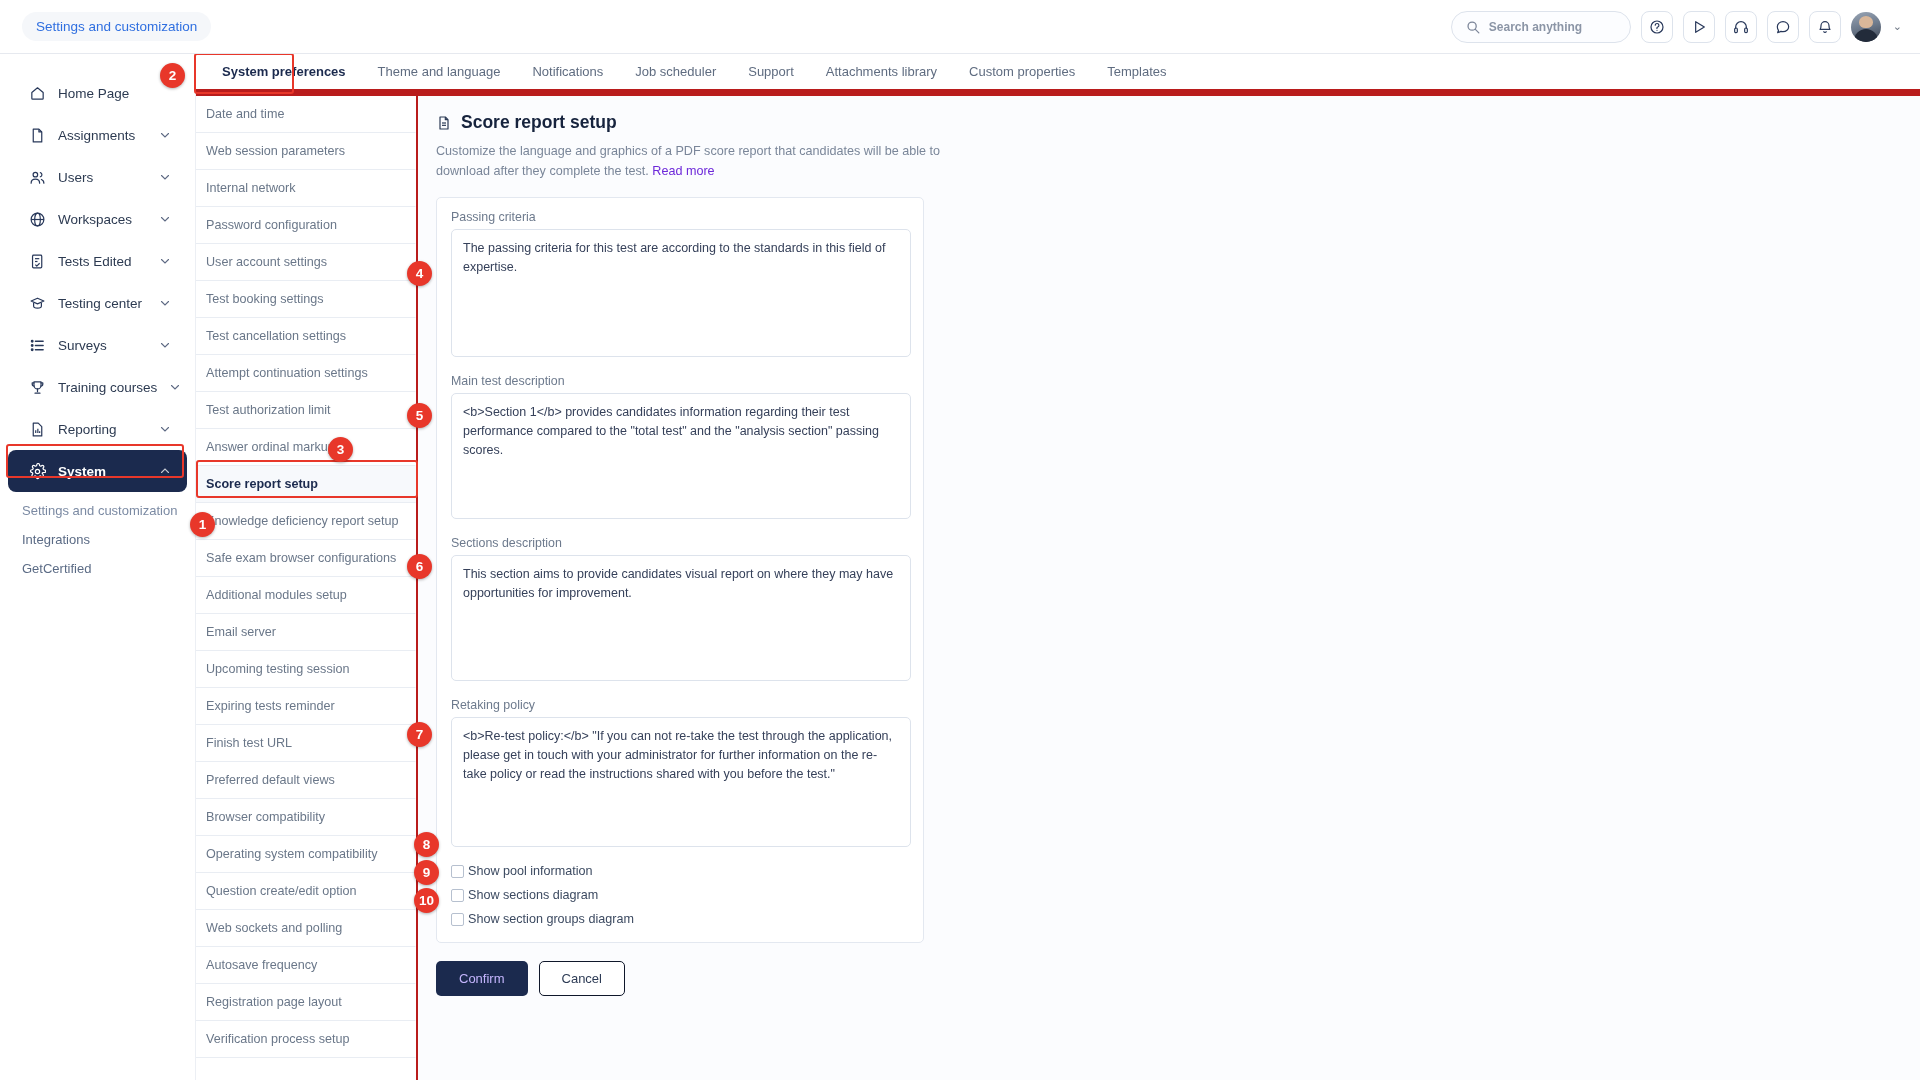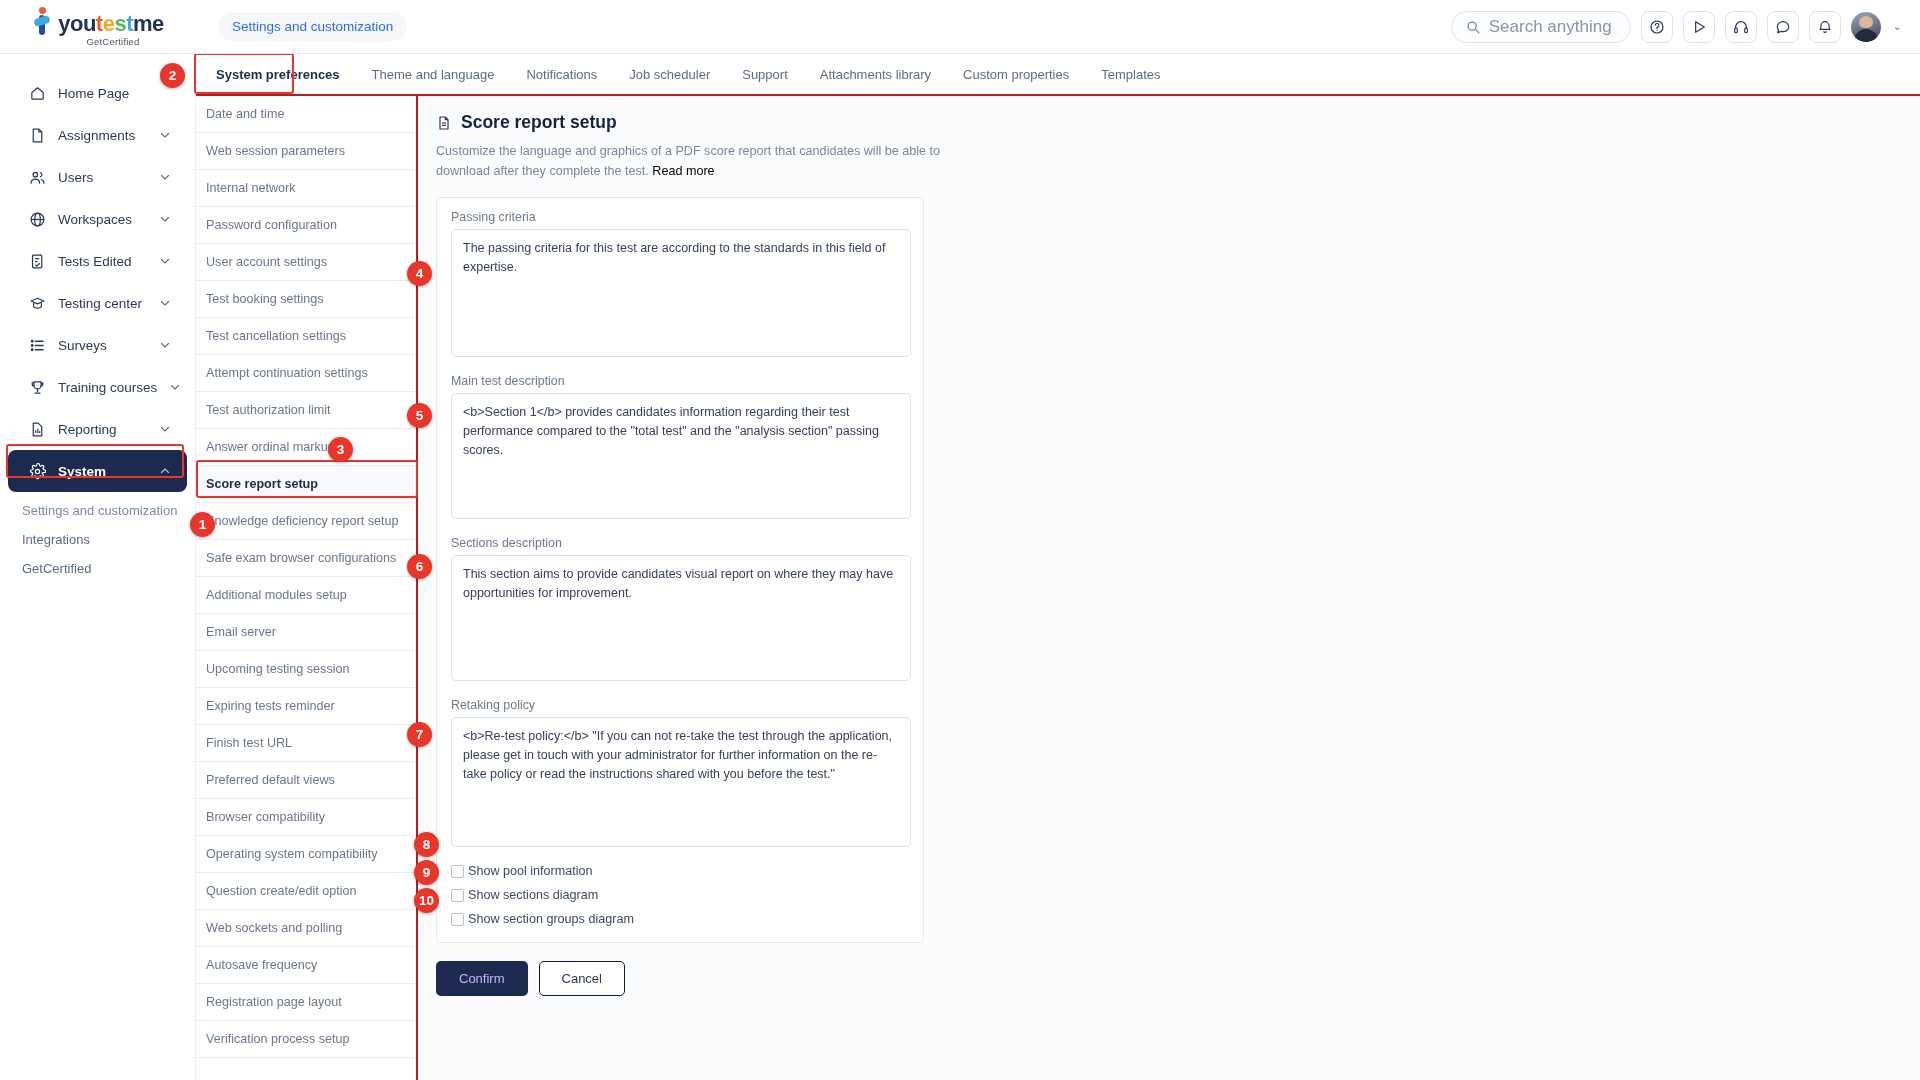--- a/index.html
+++ b/index.html
@@ -48,21 +48,21 @@
     background:#f5f7fa; color:#2f6fe0;
     font-size:13.5px; padding:7px 14px; border-radius:16px;
     cursor:pointer; white-space:nowrap;
   }
   .top-right { margin-left:auto; display:flex; align-items:center; gap:10px; padding-right:18px; }
   .search-box {
     display:flex; align-items:center; gap:9px;
     width:180px; height:32px; border:1px solid #dde3ec; border-radius:17px;
     background:#fcfdff; padding:0 14px;
   }
-  .search-box .ph { font-size:17px; color:#8b95a6; }
+  .search-box .ph { font-size:12px; color:#8b95a6;font-weight:bold; }
   .icon-btn {
     width:32px; height:32px; border:1px solid #dde3ec; border-radius:8px;
     background:#fff; display:flex; align-items:center; justify-content:center;
     cursor:pointer;
   }
   .avatar {
     width:30px; height:30px; border-radius:50%; overflow:hidden;
     background: linear-gradient(165deg,#9aa6b6 0%, #6d7a8c 48%, #3a4250 100%);
     position:relative; flex:none; cursor:pointer;
   }
@@ -106,22 +106,22 @@
   .set-item {
     height:37px; display:flex; align-items:center; padding-left:10px;
     font-size:12.6px; color:#6a7789; border-bottom:1px solid #e9edf3;
     border-right:1px solid transparent; cursor:pointer; white-space:nowrap;
   }
   .set-item.active { color:#1b2a4e; font-weight:700; background:#f7f9fc; }
 
   
   .tabs-row {
     position:absolute; top:54px; left:196px; right:0; height:42px;
-    background:#fff; border-bottom:2px solid #b91c1c;
-    display:flex; align-items:center; padding-left:4px; z-index:8;
+    background:#fff; border-bottom:7px solid #b91c1c;
+    display:flex; align-items:center; padding-left:10px; z-index:8;
   }
   .tab {
     font-size:13px; color:#5f6c80; padding:0 16px; height:42px;
     display:flex; align-items:center; cursor:pointer; white-space:nowrap;
   }
   .tab.active { color:#1b2a4e; font-weight:700; }
 
   
   .hl { position:absolute; border:2px solid #e8372a; border-radius:3px; pointer-events:none; z-index:12; }
   .hl-tab { left:194px; top:53px; width:100px; height:41px; }
@@ -130,21 +130,21 @@
   
   .main {
     position:absolute; top:96px; left:418px; right:0; bottom:0;
     background:#fbfcfe; overflow:hidden; padding:16px 0 0 18px;
   }
   .main-title { display:flex; align-items:center; gap:9px; }
   .main-title .t { font-size:17.5px; font-weight:700; color:#16233d; }
   .main-desc {
     margin-top:9px; font-size:12.6px; color:#7a8699; line-height:1.55; max-width:520px;
   }
-  .main-desc a { color:#000000; text-decoration:none; cursor:pointer; }
+  .main-desc a { color:#6d28d9; text-decoration:none; cursor:pointer; }
 
   .form-card {
     margin-top:16px; width:488px;
     border:1px solid #e3e8f0; border-radius:5px; background:#fff;
     padding:12px 14px 16px 14px;
   }
   .fld { margin-bottom:13px; }
   .fld:last-of-type { margin-bottom:10px; }
   .fld-label { font-size:12.4px; color:#6d7a8d; margin-bottom:5px; }
   .ta {
@@ -181,32 +181,20 @@
     z-index:30; box-shadow:0 1px 3px rgba(0,0,0,.3);
     font-family:"Liberation Sans", sans-serif;
   }
 </style>
 </head>
 <body>
 
 <div class="app">
 
   <div class="topbar">
-    <div class="logo-zone">
-      <div class="logo-row">
-        <div class="logo-mark">
-          <div class="logo-dot"></div>
-            <div class="logo-body"></div>
-        </div>
-        <div class="logo-text">
-          <span class="lt-you">you</span><span class="lt-t">t</span><span class="lt-e">e</span><span class="lt-s">s</span><span class="lt-t2">t</span><span class="lt-me">me</span>
-        </div>
-      </div>
-      <div class="logo-sub">GetCertified</div>
-    </div>
 
     <div class="breadcrumb-pill">Settings and customization</div>
 
     <div class="top-right">
       <div class="search-box">
         <svg width="14" height="14" viewBox="0 0 24 24" fill="none" stroke="#7c8699" stroke-width="2.2">
           <circle cx="10.5" cy="10.5" r="7"></circle>
             <line x1="16" y1="16" x2="22" y2="22" stroke-linecap="round"></line>
         </svg>
         <span class="ph">Search anything</span>

